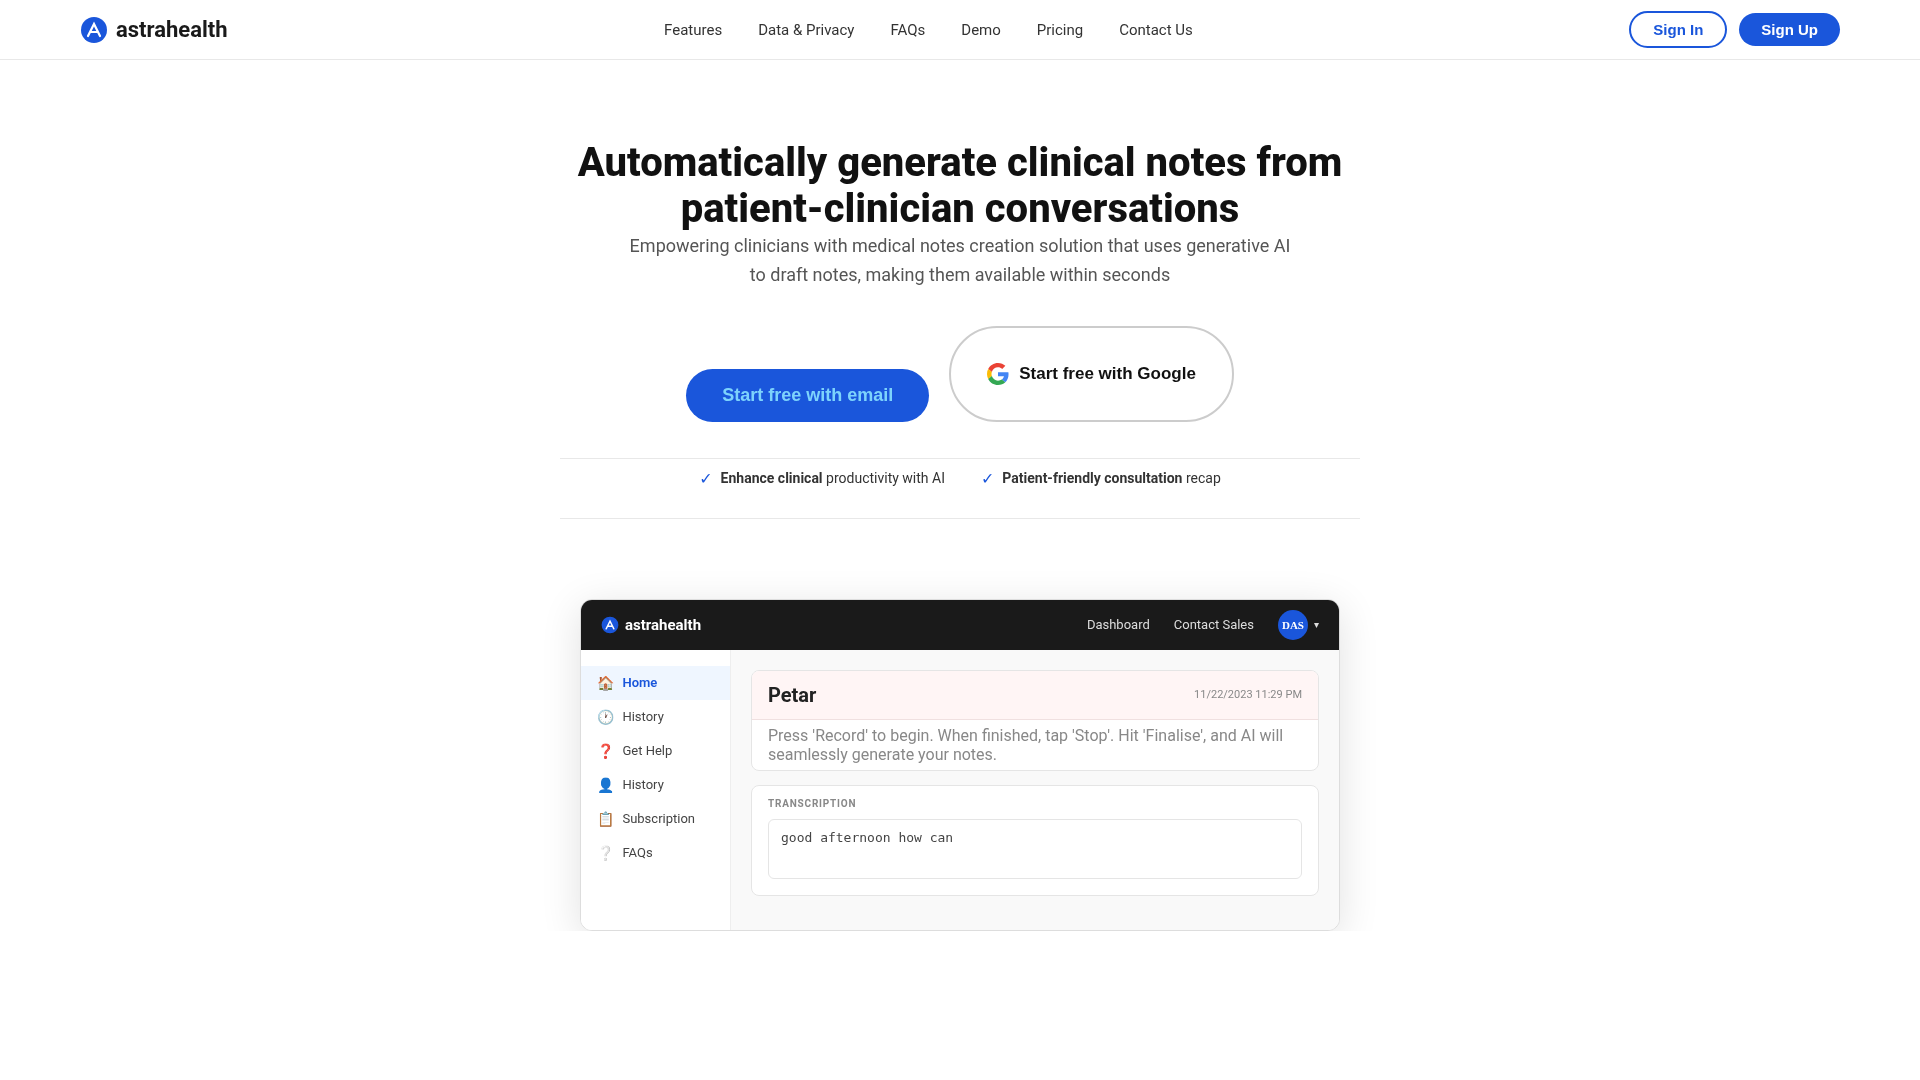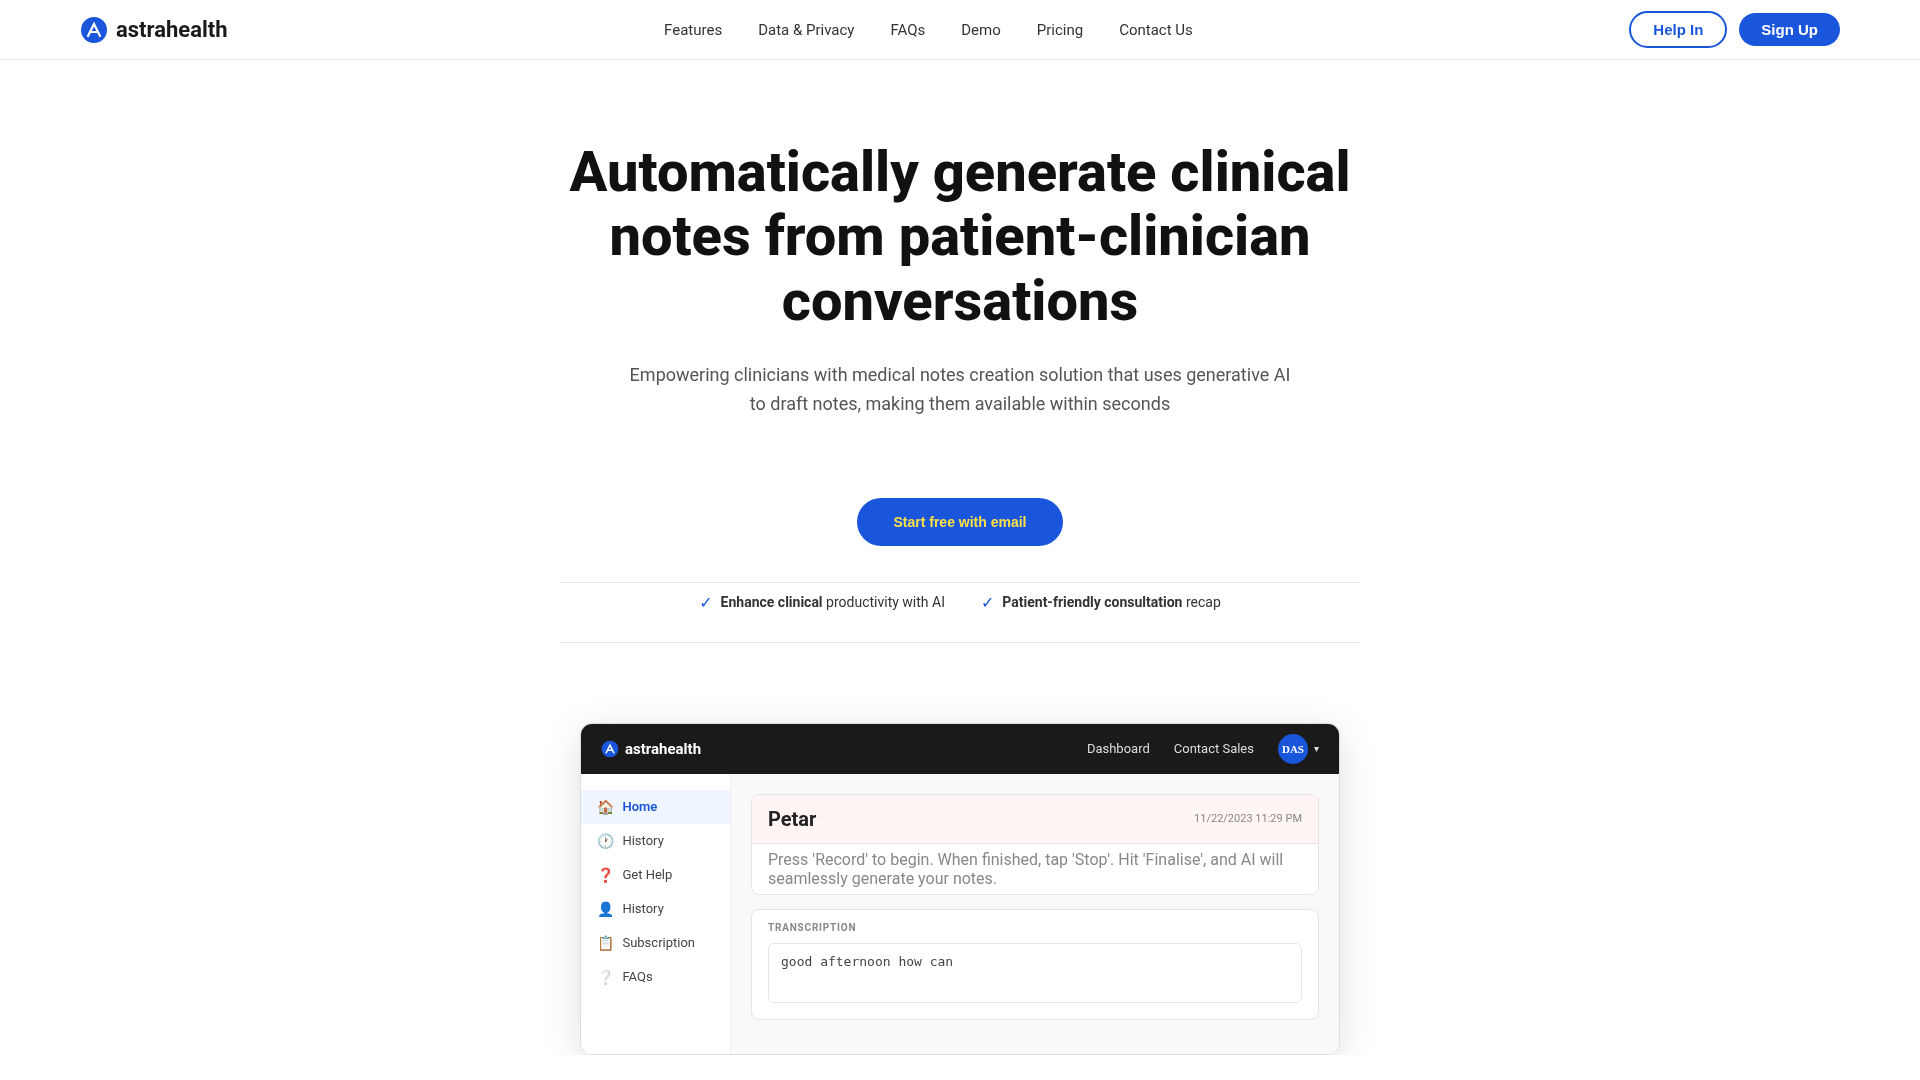--- a/index.html
+++ b/index.html
@@ -72,46 +72,45 @@
     }
 
     
     .hero {
       text-align: center;
       padding: 80px 40px 40px;
       max-width: 900px;
       margin: 0 auto;
     }
     .hero h1 {
-      font-size: 56px;
+      font-size: 40px;
       font-weight: 800;
       line-height: 1.15;
       color: #111;
-      margin-bottom: 28px;
     }
     .hero p {
       font-size: 18px;
       color: #555;
       line-height: 1.6;
       max-width: 680px;
       margin: 0 auto 36px;
     }
     .hero-buttons {
       display: flex;
       justify-content: center;
       gap: 20px;
       margin-bottom: 36px;
     }
     .btn-email {
       padding: 16px 36px;
       background: #1a56db;
-      color: #fde047;
+      color: #7dd3fc;
       border: none;
       border-radius: 50px;
-      font-size: 14px;
+      font-size: 18px;
       font-weight: 600;
       cursor: pointer;
       margin-top: 43px;
     }
     .btn-google {
       padding: 16px 36px;
       background: #fff;
       color: #111;
       border: 2px solid #ccc;
       border-radius: 50px;
@@ -330,31 +329,40 @@
   <div class="nav-links">
     <a href="#">Features</a>
     <a href="#">Data &amp; Privacy</a>
     <a href="#">FAQs</a>
     <a href="#">Demo</a>
     <a href="#">Pricing</a>
     <a href="#">Contact Us</a>
   </div>
 
   <div class="nav-actions">
-    <button class="btn-signin">Help In</button>
+    <button class="btn-signin">Sign In</button>
     <button class="btn-signup">Sign Up</button>
   </div>
 </nav>
 
 <section>
   <div class="hero">
     <h1>Automatically generate clinical notes from patient-clinician conversations</h1>
     <p>Empowering clinicians with medical notes creation solution that uses generative AI to draft notes, making them available within seconds</p>
     <div class="hero-buttons">
       <button class="btn-email">Start free with email</button>
+      <button class="btn-google">
+        <svg class="google-icon" viewBox="0 0 48 48">
+          <path fill="#EA4335" d="M24 9.5c3.54 0 6.71 1.22 9.21 3.6l6.85-6.85C35.9 2.38 30.47 0 24 0 14.62 0 6.51 5.38 2.56 13.22l7.98 6.19C12.43 13.72 17.74 9.5 24 9.5z"></path>
+          <path fill="#4285F4" d="M46.98 24.55c0-1.57-.15-3.09-.38-4.55H24v9.02h12.94c-.58 2.96-2.26 5.48-4.78 7.18l7.73 6c4.51-4.18 7.09-10.36 7.09-17.65z"></path>
+          <path fill="#FBBC05" d="M10.53 28.59c-.48-1.45-.76-2.99-.76-4.59s.27-3.14.76-4.59l-7.98-6.19C.92 16.46 0 20.12 0 24c0 3.88.92 7.54 2.56 10.78l7.97-6.19z"></path>
+          <path fill="#34A853" d="M24 48c6.48 0 11.93-2.13 15.89-5.81l-7.73-6c-2.18 1.48-4.97 2.31-8.16 2.31-6.26 0-11.57-4.22-13.47-9.91l-7.98 6.19C6.51 42.62 14.62 48 24 48z"></path>
+        </svg>
+        <span>Start free with Google</span>
+      </button>
     </div>
 
     <div class="trust-badges">
       <div class="trust-item">
         <span class="check-icon">✓</span>
         <span><span class="bold">Enhance clinical</span><span> productivity with AI</span></span>
       </div>
       <div class="trust-item">
         <span class="check-icon">✓</span>
         <span><span class="bold">Patient-friendly consultation</span><span> recap</span></span>

